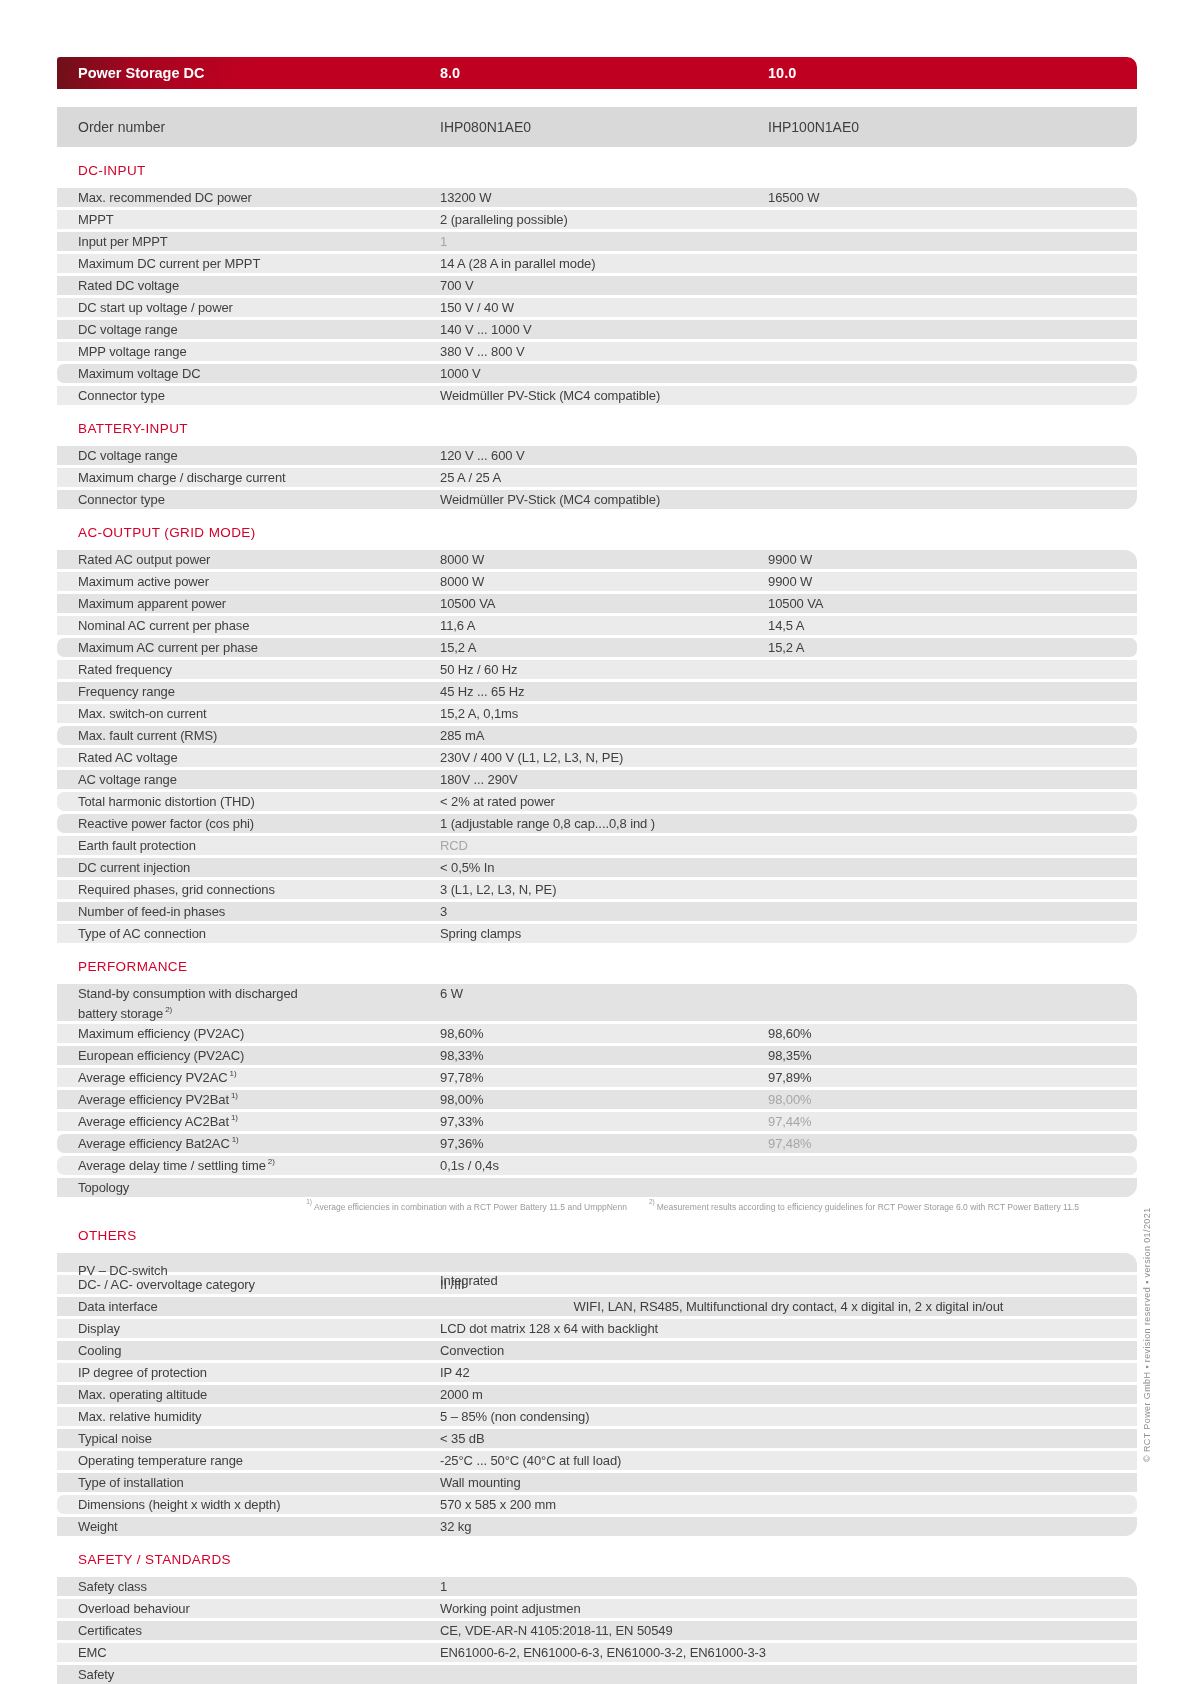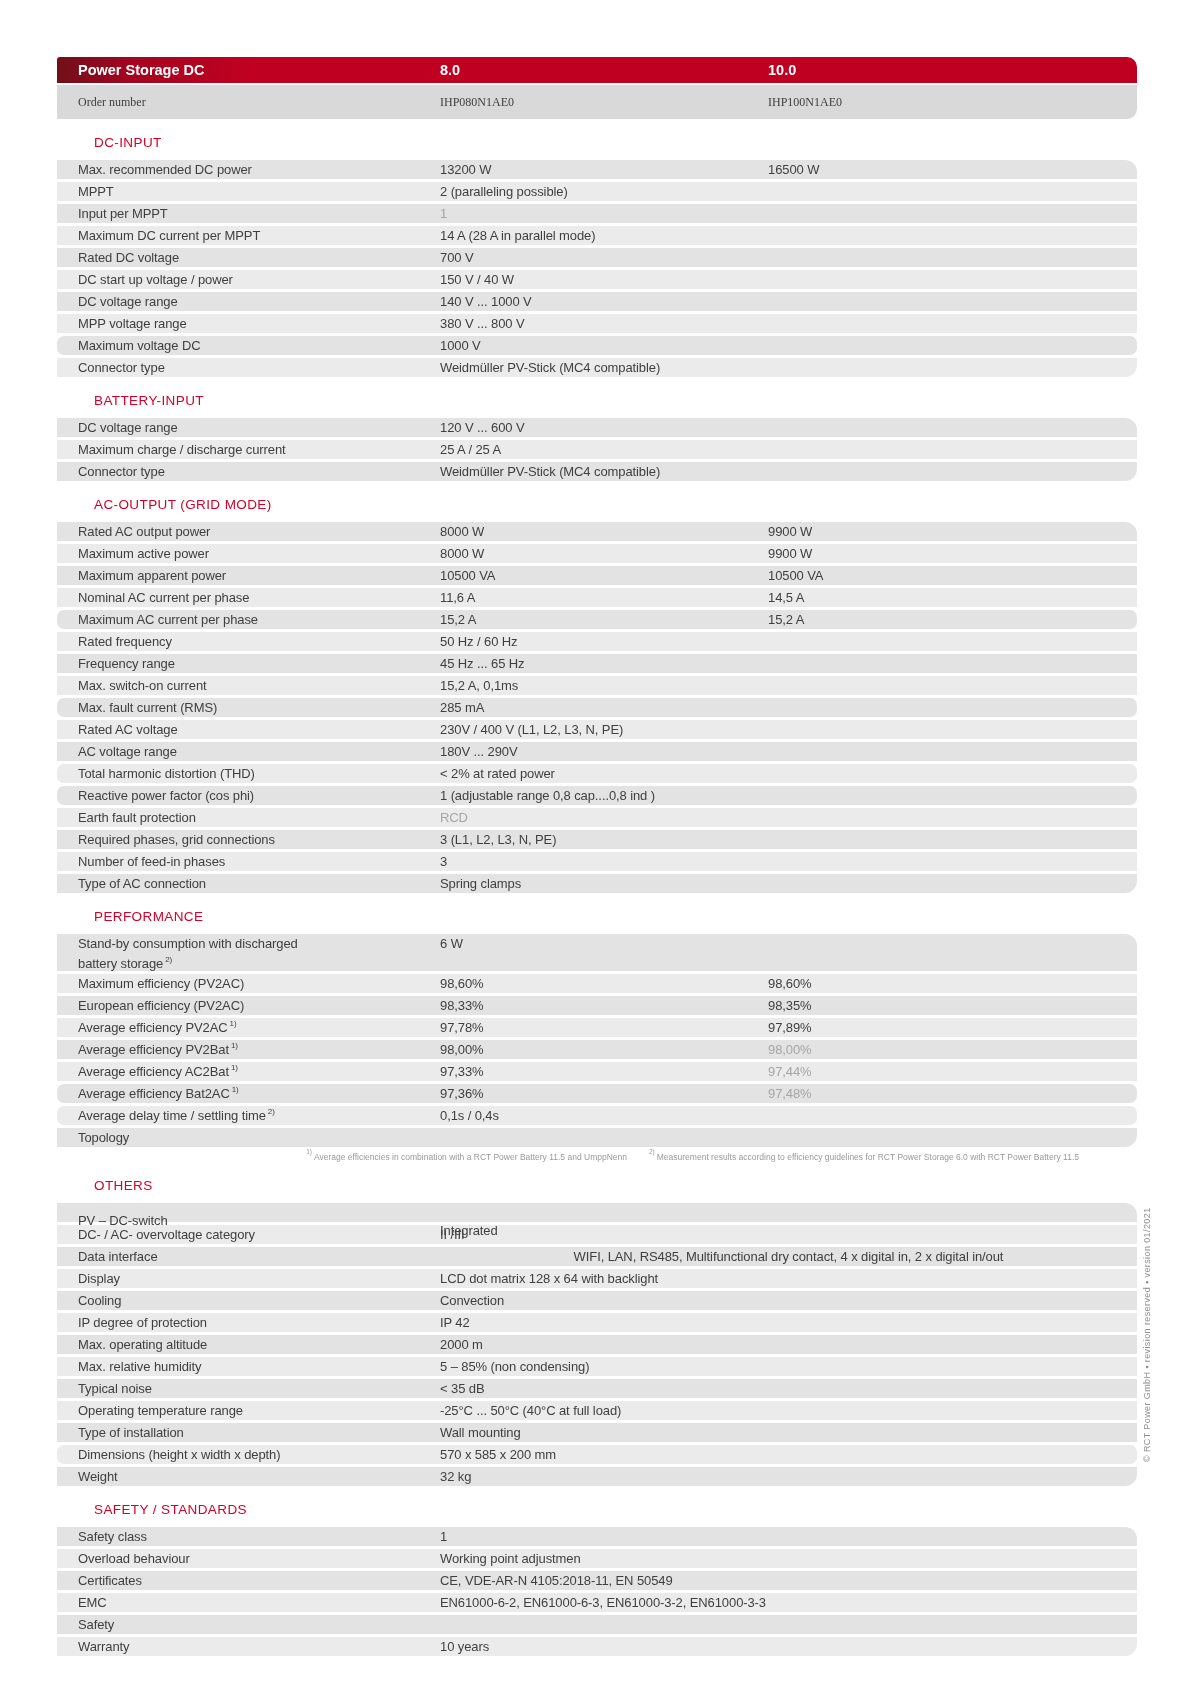--- a/index.html
+++ b/index.html
@@ -9,28 +9,28 @@
   }
   *{box-sizing:border-box;margin:0;padding:0;}
   html,body{background:#fff;}
   body{
     width:1191px;height:1684px;position:relative;overflow:hidden;
     font-family:"Liberation Sans",sans-serif;color:var(--text);
   }
   .spec-table{position:absolute;left:57px;top:57px;width:1080px;}
   .grid{display:grid;grid-template-columns:362px 328px auto;padding-left:21px;align-items:center;}
   .header-bar{
-    height:26px;margin-bottom:2px;color:#fff;font-weight:bold;font-size:14.5px;
+    height:32px;margin-bottom:18px;color:#fff;font-weight:bold;font-size:14.5px;
     background:linear-gradient(97deg,var(--brand-red-dark) 0%,#a30520 7%,var(--brand-red) 18%,var(--brand-red) 100%);
     border-top-right-radius:10px;border-top-left-radius:3px;
   }
-  .order-row{height:34px;background:var(--order-row);border-bottom-right-radius:10px;font-size:12px;font-family:Liberation Serif, serif;}
+  .order-row{height:40px;background:var(--order-row);border-bottom-right-radius:10px;font-size:14px;}
   .section-title{
     color:var(--section-title);font-size:13.5px;letter-spacing:.4px;
-    margin:16px 0 10px 37px;
+    margin:16px 0 10px 21px;
   }
   .row{
     height:19px;margin-bottom:3px;font-size:13px;letter-spacing:-.1px;
   }
   .row.gap{margin-top:3px;border-radius:7px;}
   .row.tall{height:37px;align-items:start;padding-top:2px;line-height:16.5px;}
   .section .rows .row:first-child{border-top-right-radius:12px;}
   .section .rows .row:last-child{border-bottom-right-radius:12px;}
   .row:nth-child(odd){background:var(--row-odd);}
   .row:nth-child(even){background:var(--row-even);}
@@ -184,20 +184,24 @@
           </div>
           <div class="row grid gap">
             <div class="cell label">Reactive power factor (cos phi)</div>
             <div class="cell v1" style="grid-column: 2 / 4;">1 (adjustable range 0,8 cap....0,8 ind )</div>
           </div>
           <div class="row grid">
             <div class="cell label">Earth fault protection</div>
             <div class="cell v1 muted" style="grid-column: 2 / 4;">RCD</div>
           </div>
           <div class="row grid">
+            <div class="cell label">DC current injection</div>
+            <div class="cell v1" style="grid-column: 2 / 4;">&lt; 0,5% In</div>
+          </div>
+          <div class="row grid">
             <div class="cell label">Required phases, grid connections</div>
             <div class="cell v1" style="grid-column: 2 / 4;">3 (L1, L2, L3, N, PE)</div>
           </div>
           <div class="row grid">
             <div class="cell label">Number of feed-in phases</div>
             <div class="cell v1" style="grid-column: 2 / 4;">3</div>
           </div>
           <div class="row grid">
             <div class="cell label">Type of AC connection</div>
             <div class="cell v1" style="grid-column: 2 / 4;">Spring clamps</div>

